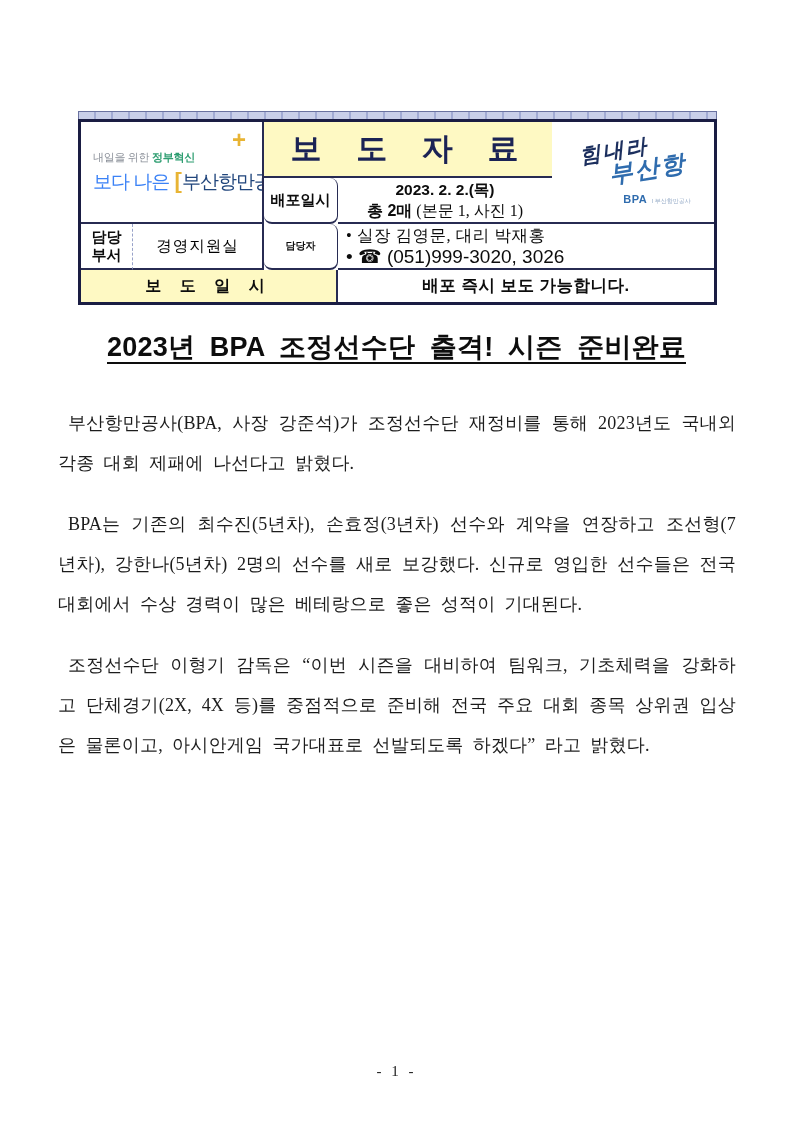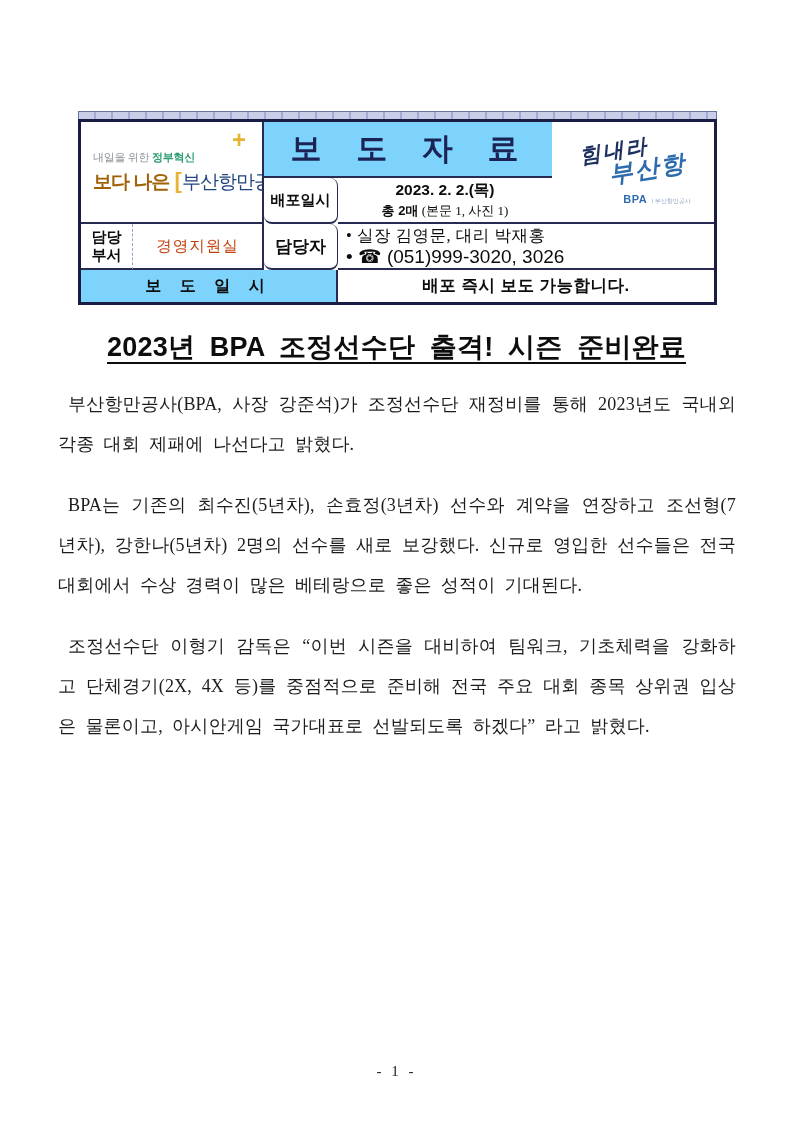--- a/index.html
+++ b/index.html
@@ -36,29 +36,29 @@
     align-items: center; justify-content: center;
     font-family: "Liberation Sans", sans-serif;
     color: #0c0c0c;
     position: relative;
     overflow: hidden;
   }
   .b-r { border-right: 2px solid #272b52; }
   .b-b { border-bottom: 2px solid #272b52; }
   .b-r-thin { border-right: 1.5px solid #272b52; border-radius: 8px; }
   .b-r-dash { border-right: 1px dashed #98a2c9; }
-  .lavender { background: #7dd3fc; }
+  .lavender { background: #fef9c3; }
 
   
   .logo-left-cell { grid-column: 1 / 3; grid-row: 1 / 3; align-items: flex-start; justify-content: center; padding-left: 12px; }
   .tagline { font-size: 11px; letter-spacing: -0.3px; margin-bottom: 3px; }
   .tg-gray { color: #8a8f98; }
   .tg-green { color: #2f9e72; font-weight: bold; }
   .logo-main { font-size: 19px; color: #20457c; white-space: nowrap; }
-  .lm-bold { font-weight: bold; color: #a16207; letter-spacing: -1px; margin-top: 16px; }
+  .lm-bold { font-weight: normal; color: #3b82f6; letter-spacing: -1px; margin-top: 16px; }
   .lm-rest { letter-spacing: -1px; }
   .bracket { color: #e8b434; font-weight: bold; font-size: 22px; }
   .plus-mark { position: absolute; top: 6px; right: 16px; color: #e8b434; font-weight: bold; font-size: 24px; line-height: 1; }
 
   
   .title-cell { grid-column: 3 / 5; grid-row: 1; }
   .title-cell span {
     font-size: 31px; font-weight: bold; color: #1b2355;
     letter-spacing: 7px; word-spacing: 12px; white-space: nowrap;
   }
@@ -69,27 +69,27 @@
   .callig .c1 { font-size: 21px; color: #1c2f5e; letter-spacing: 2px; }
   .callig .c2 { font-size: 24px; color: #2f6cae; margin-left: 26px; margin-top: -7px; letter-spacing: 2px; }
   .bpa-line { margin-top: 2px; margin-left: 48px; white-space: nowrap; }
   .bpa-word { font-family: "Liberation Sans", sans-serif; font-weight: bold; font-size: 11px; color: #2f6cae; letter-spacing: 0.5px; }
   .bpa-sub { font-size: 6px; color: #93a9c6; }
 
   
   .dispatch-label { grid-column: 3; grid-row: 2; font-weight: bold; font-size: 15px; }
   .dispatch-value { grid-column: 4; grid-row: 2; line-height: 21px; }
   .date-bold { font-weight: bold; font-size: 15.5px; }
-  .pages-line { font-size: 13px; font-family: "Liberation Serif", serif; }
+  .pages-line { font-size: 16px; font-family: "Liberation Serif", serif; }
   .pages-line b { font-family: "Liberation Sans", sans-serif; }
 
   
   .dept-label { grid-column: 1; grid-row: 3; font-weight: bold; font-size: 15px; line-height: 18px; }
-  .dept-value { grid-column: 2; grid-row: 3; font-family: "Liberation Serif", serif; font-size: 15.5px; color: #c2410c; letter-spacing: 1px; }
-  .contact-label { grid-column: 3; grid-row: 3; font-weight: bold; font-size: 17px; }
+  .dept-value { grid-column: 2; grid-row: 3; font-family: "Liberation Serif", serif; font-size: 15.5px; color: #000000; letter-spacing: 1px; }
+  .contact-label { grid-column: 3; grid-row: 3; font-weight: bold; font-size: 10px; }
   .contact-value { grid-column: 4 / 6; grid-row: 3; align-items: flex-start; padding-left: 8px; line-height: 21px; }
   .contact-l1 { font-family: "Liberation Serif", serif; font-size: 16.5px; letter-spacing: 0.5px; }
   .contact-l2 { font-family: "Liberation Sans", sans-serif; font-weight: normal; font-size: 19px; }
 
   
   .release-label { grid-column: 1 / 4; grid-row: 4; font-weight: bold; font-size: 16px; letter-spacing: 7px; }
   .release-value { grid-column: 4 / 6; grid-row: 4; font-weight: bold; font-size: 16.5px; letter-spacing: 0.5px; }
 
   
   .article-title {
@@ -97,21 +97,21 @@
     text-align: center;
     font-family: "Liberation Sans", sans-serif;
     font-size: 27px; font-weight: bold; color: #0d0d0d;
     letter-spacing: 0.2px; word-spacing: 7px;
     text-decoration: underline;
     text-underline-offset: 6px;
     white-space: nowrap;
   }
 
   .article-body {
-    position: absolute; left: 58px; top: 384px; width: 678px;
+    position: absolute; left: 58px; top: 403px; width: 678px;
     font-family: "Liberation Serif", serif;
     font-size: 18px; line-height: 40px; color: #1c1c1c;
     text-align: justify;
   }
   .article-body p {
     margin: 0 0 21px 0;
     text-indent: 10px;
     word-spacing: 4.5px;
     letter-spacing: 0.2px;
   }

